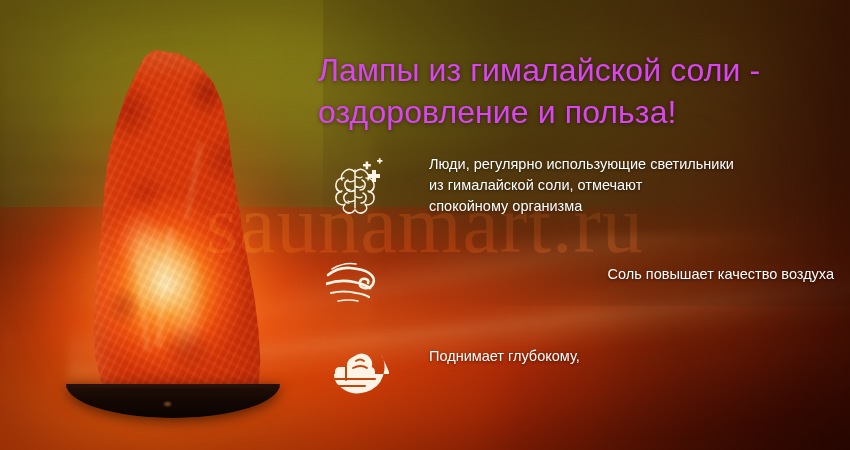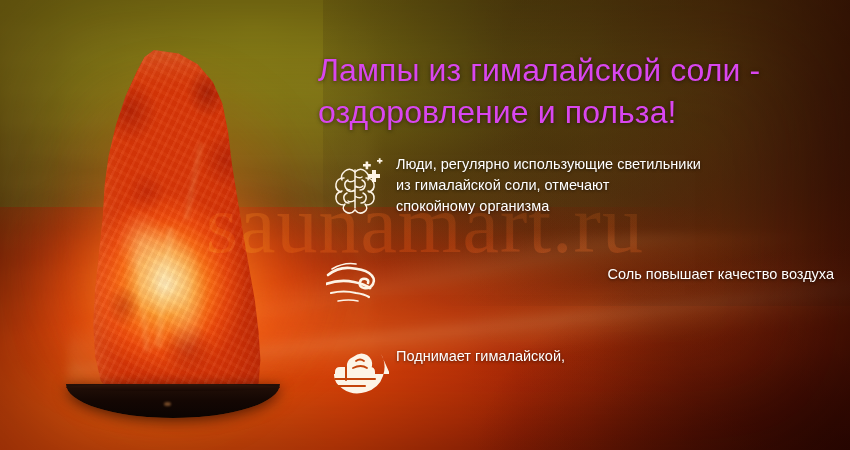--- a/index.html
+++ b/index.html
@@ -342,20 +342,21 @@
     position: absolute;
     left: 322px;
     top: 152px;
     width: 512px;
   }
 
   .feature {
     display: flex;
     align-items: flex-start;
     margin-bottom: 14px;
+    gap: 33px;
   }
 
   .feature-icon {
     flex: 0 0 74px;
     width: 74px;
     height: 66px;
     display: flex;
     align-items: center;
     justify-content: center;
   }
@@ -484,18 +485,18 @@
 
           <path d="M24 20 q8 -4 14 0" stroke="#c4440a" stroke-width="1.8" fill="none" stroke-linecap="round"></path>
           <path d="M6 31 l40 0" stroke="#c4440a" stroke-width="2" stroke-linecap="round"></path>
           <path d="M17 19 l0 13" stroke="#c4440a" stroke-width="2" stroke-linecap="round"></path>
           <path d="M2 38 l34 0" stroke="#c4440a" stroke-width="2" stroke-linecap="round"></path>
 
           <path d="M27 13 q4 -3 8 0" stroke="#c4440a" stroke-width="1.8" fill="none" stroke-linecap="round"></path>
         </svg>
       </span>
       <span class="feature-text">
-        <span class="line">Поднимает гималайской,</span>
+        <span class="line">Поднимает глубокому,</span>
       </span>
     </div>
 
   </div>
 </div>
 
 </body></html>

